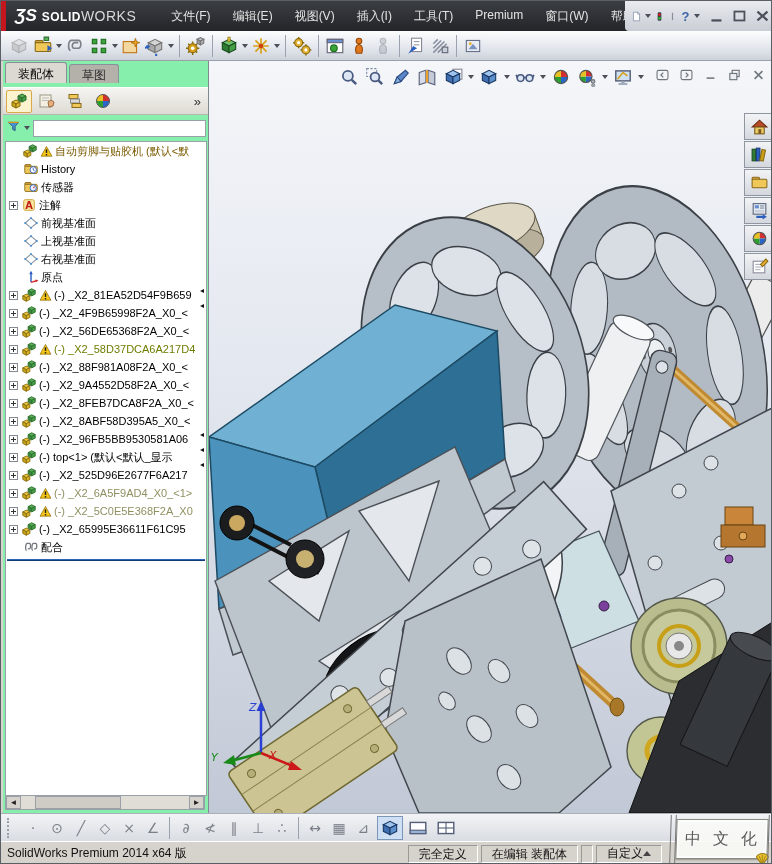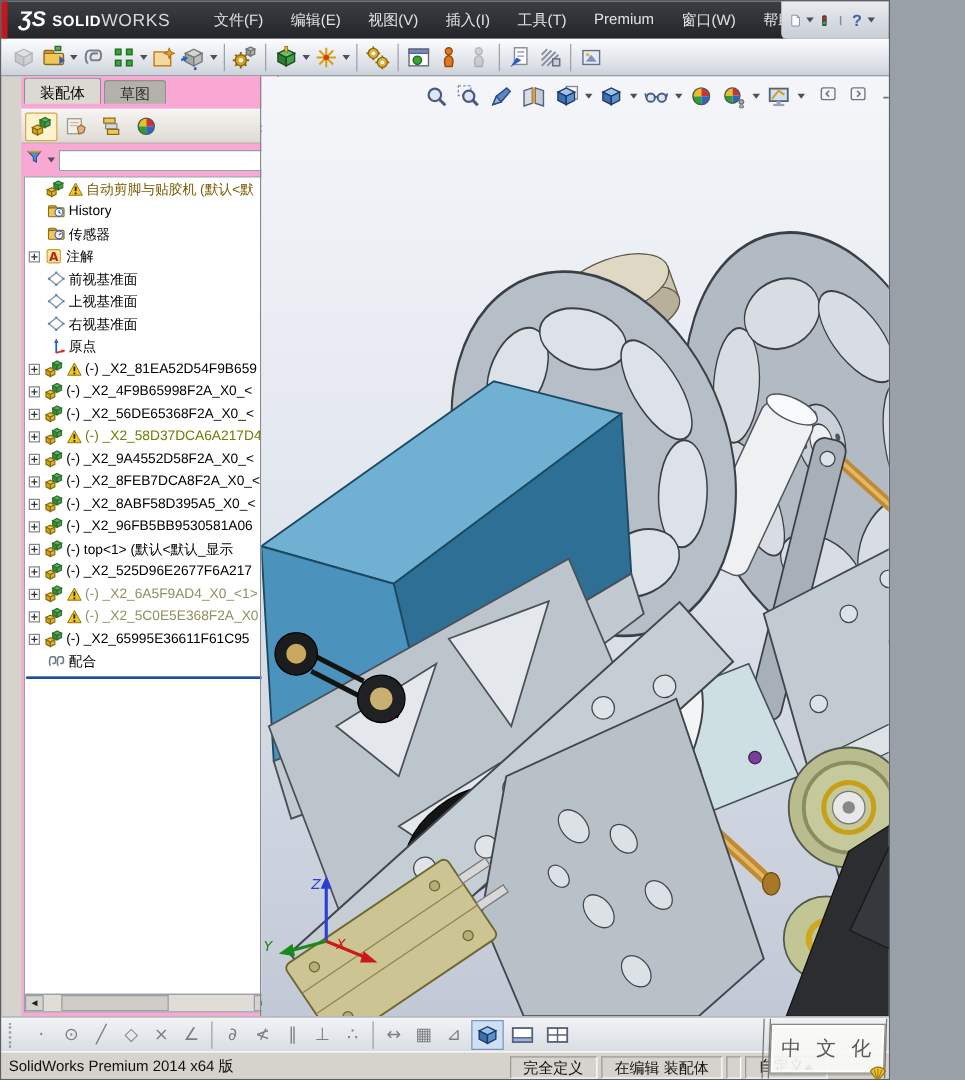--- a/index.html
+++ b/index.html
@@ -1,17 +1,17 @@
 <!DOCTYPE html>
 <html style="--brand-red: #c4161c; --titlebar-bg: #2b2d31; --rollback-blue: #2b66b8; --viewport-top: #f4f6f9; --viewport-bottom: #c2c9d6; --hopper-blue: #5fa8cd; --plate-gray: #bdc5cc; --brass: #c08a32; --warn-yellow: #f5c518;"><head>
 <meta charset="utf-8">
 <style>
   html,body{margin:0;padding:0;background:#9aa0a8;font-family:"Liberation Sans","DejaVu Sans",sans-serif;}
   *{box-sizing:border-box;}
-  .window{position:relative;width:712px;height:864px;background:#d6d3cc;overflow:hidden;border:1px solid #5a5f66;}
+  .window{position:relative;width:772px;height:864px;background:#d6d3cc;overflow:hidden;border:1px solid #5a5f66;}
 
   
   .titlebar{position:absolute;left:0;top:0;width:772px;height:30px;background:linear-gradient(#3b3e43,#232529);display:flex;align-items:center;}
   .red-stripe{position:absolute;left:0;top:0;width:5px;height:30px;background:var(--brand-red,#c4161c);}
   .logo{display:flex;align-items:baseline;margin-left:14px;color:#fff;white-space:nowrap;}
   .logo .gl{font-style:italic;font-weight:bold;font-size:17px;margin-right:5px;}
   .logo .b1{font-weight:bold;font-size:12px;letter-spacing:.5px;}
   .logo .b2{font-weight:normal;font-size:14px;letter-spacing:.5px;color:#d8d8d8;}
   .menubar{display:flex;margin-left:26px;gap:4px;}
   .menu{color:#e3e3e3;font-size:12px;padding:4px 9px;cursor:default;}
@@ -24,21 +24,21 @@
   .winctl .tbr-btn{width:20px;}
 
   
   .toolbar{position:absolute;left:0;top:30px;width:772px;height:30px;background:linear-gradient(#fcfdfe,#dde1e8 70%,#cdd2da);border-bottom:1px solid #98a0ac;display:flex;align-items:center;padding-left:6px;}
   .tb{width:24px;height:24px;display:flex;align-items:center;justify-content:center;border:1px solid transparent;border-radius:2px;}
   .tb.dis{opacity:.45;}
   .tb svg{width:20px;height:20px;}
   .vsep{width:1px;height:22px;background:#9aa2ae;margin:0 4px;}
 
   
-  .left-panel{position:absolute;left:16px;top:60px;width:206px;height:752px;background:#f9a8d4;border-right:1px solid #0f172a;}
+  .left-panel{position:absolute;left:2px;top:60px;width:206px;height:752px;background:#86efac;border-right:1px solid #0f172a;}
   .tabs{position:absolute;left:0;top:1px;height:21px;display:flex;}
   .tab{font-size:12px;padding:3px 12px 2px;border:1px solid #8a9098;border-bottom:none;border-radius:3px 3px 0 0;margin-left:2px;cursor:default;}
   .tab.active{background:#dcd9d2;position:relative;z-index:2;}
   .tab.inactive{background:#b4b1aa;color:#2e2e2e;margin-top:2px;padding-top:2px;}
   .mgr-row{position:absolute;left:0;top:26px;width:206px;height:28px;background:linear-gradient(#f5f4f1,#dedbd4);border-top:1px solid #fff;border-bottom:1px solid #b9b6af;display:flex;align-items:center;padding-left:3px;gap:2px;}
   .mgr-btn{width:26px;height:23px;display:flex;align-items:center;justify-content:center;border:1px solid transparent;}
   .mgr-btn svg{width:18px;height:18px;}
   .mgr-btn.active{background:#fdf3cf;border:1px solid #d8a84a;border-radius:2px;}
   .mgr-more{margin-left:auto;margin-right:8px;font-size:13px;color:#333;}
   .filter-row{position:absolute;left:0;top:56px;width:206px;height:22px;display:flex;align-items:center;padding:0 3px;gap:2px;}
@@ -495,20 +495,32 @@
         <div class="trow ">
           <span class="plus"></span>
           <span class="ticon"><svg viewBox="0 0 18 18">
               <polygon points="2,10 6,8 10,10 6,12" fill="#e8c838" stroke="#8a6a10"></polygon>
               <polygon points="2,10 6,12 6,16 2,14" fill="#c8a818" stroke="#8a6a10"></polygon>
               <polygon points="6,12 10,10 10,14 6,16" fill="#d8b828" stroke="#8a6a10"></polygon>
               <polygon points="8,4 12,2 16,4 12,6" fill="#58b058" stroke="#2e6e2e"></polygon>
               <polygon points="8,4 12,6 12,10 8,8" fill="#3a8a3a" stroke="#2e6e2e"></polygon>
               <polygon points="12,6 16,4 16,8 12,10" fill="#46a046" stroke="#2e6e2e"></polygon>
             </svg></span>
+          <span class="lbl">(-) _X2_88F981A08F2A_X0_&lt;</span>
+        </div>
+        <div class="trow ">
+          <span class="plus"></span>
+          <span class="ticon"><svg viewBox="0 0 18 18">
+              <polygon points="2,10 6,8 10,10 6,12" fill="#e8c838" stroke="#8a6a10"></polygon>
+              <polygon points="2,10 6,12 6,16 2,14" fill="#c8a818" stroke="#8a6a10"></polygon>
+              <polygon points="6,12 10,10 10,14 6,16" fill="#d8b828" stroke="#8a6a10"></polygon>
+              <polygon points="8,4 12,2 16,4 12,6" fill="#58b058" stroke="#2e6e2e"></polygon>
+              <polygon points="8,4 12,6 12,10 8,8" fill="#3a8a3a" stroke="#2e6e2e"></polygon>
+              <polygon points="12,6 16,4 16,8 12,10" fill="#46a046" stroke="#2e6e2e"></polygon>
+            </svg></span>
           <span class="lbl">(-) _X2_9A4552D58F2A_X0_&lt;</span>
         </div>
         <div class="trow ">
           <span class="plus"></span>
           <span class="ticon"><svg viewBox="0 0 18 18">
               <polygon points="2,10 6,8 10,10 6,12" fill="#e8c838" stroke="#8a6a10"></polygon>
               <polygon points="2,10 6,12 6,16 2,14" fill="#c8a818" stroke="#8a6a10"></polygon>
               <polygon points="6,12 10,10 10,14 6,16" fill="#d8b828" stroke="#8a6a10"></polygon>
               <polygon points="8,4 12,2 16,4 12,6" fill="#58b058" stroke="#2e6e2e"></polygon>
               <polygon points="8,4 12,6 12,10 8,8" fill="#3a8a3a" stroke="#2e6e2e"></polygon>

